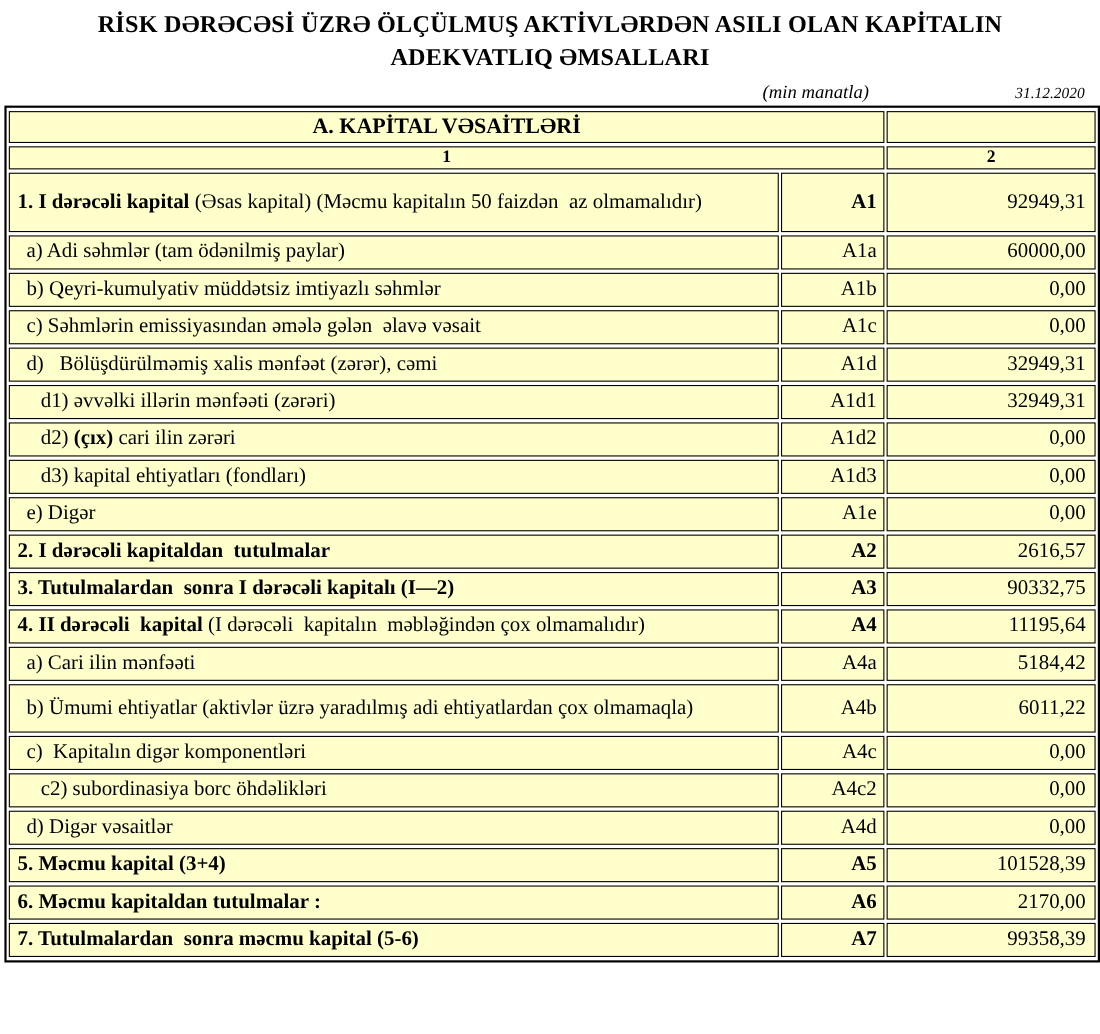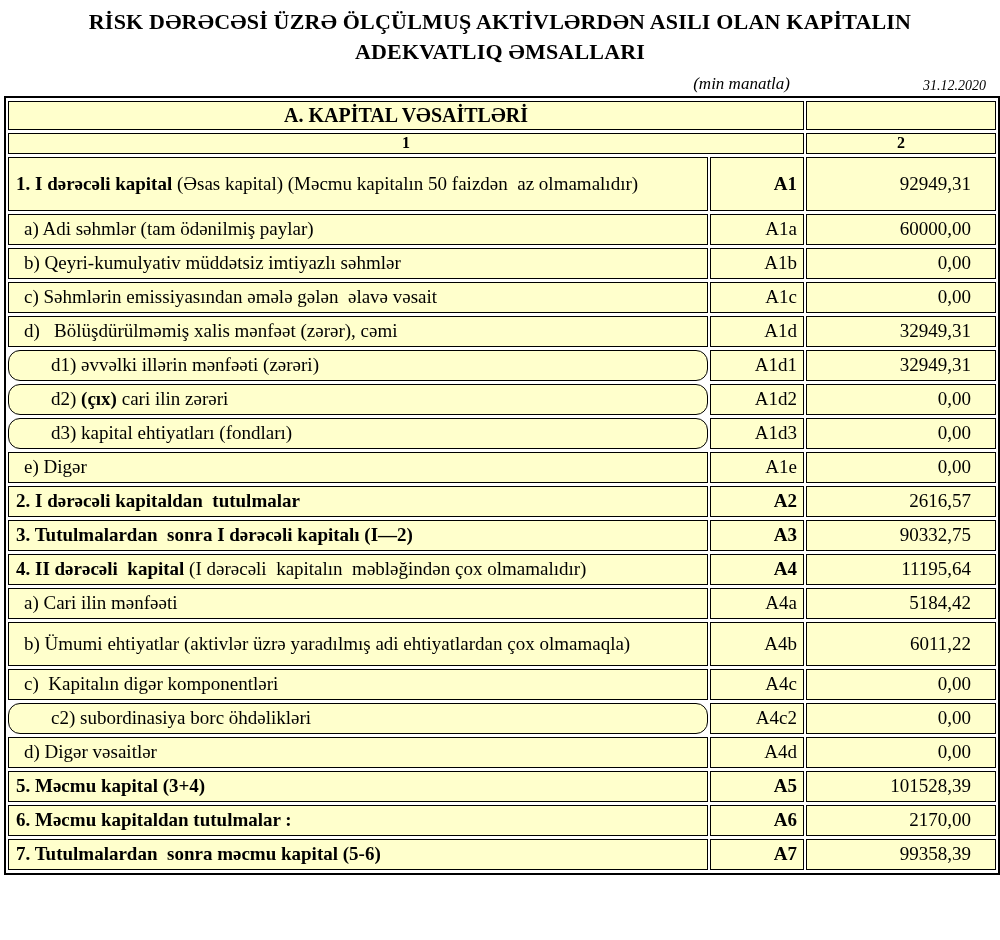--- a/index.html
+++ b/index.html
@@ -66,24 +66,24 @@
   }
   td.colnum{
     text-align:center;
     font-weight:bold;
     font-size:16px;
     padding:0 6px;
   }
   td.label-cell{white-space:pre-wrap;}
   td.label-cell.indent-0{padding-left:7px;}
   td.label-cell.indent-1{padding-left:15px;}
-  td.label-cell.indent-2{padding-left:42px;border-radius:12px;}
+  td.label-cell.indent-2{padding-left:28px;}
   td.code-cell{text-align:right;}
   td.code-cell.code-bold{font-weight:bold;}
-  td.value-cell{text-align:right;padding-right:24px;}
+  td.value-cell{text-align:right;padding-right:8px;}
   tr.h-head{height:29px;}
   tr.h-colnum{height:20px;}
   tr.h-std{height:31px;}
   tr.h-tall-a1{height:54px;}
   tr.h-tall-a4b{height:44px;}
   .seg-b{font-weight:bold;}
   .seg-r{font-weight:normal;}
 </style>
 </head>
 <body>

